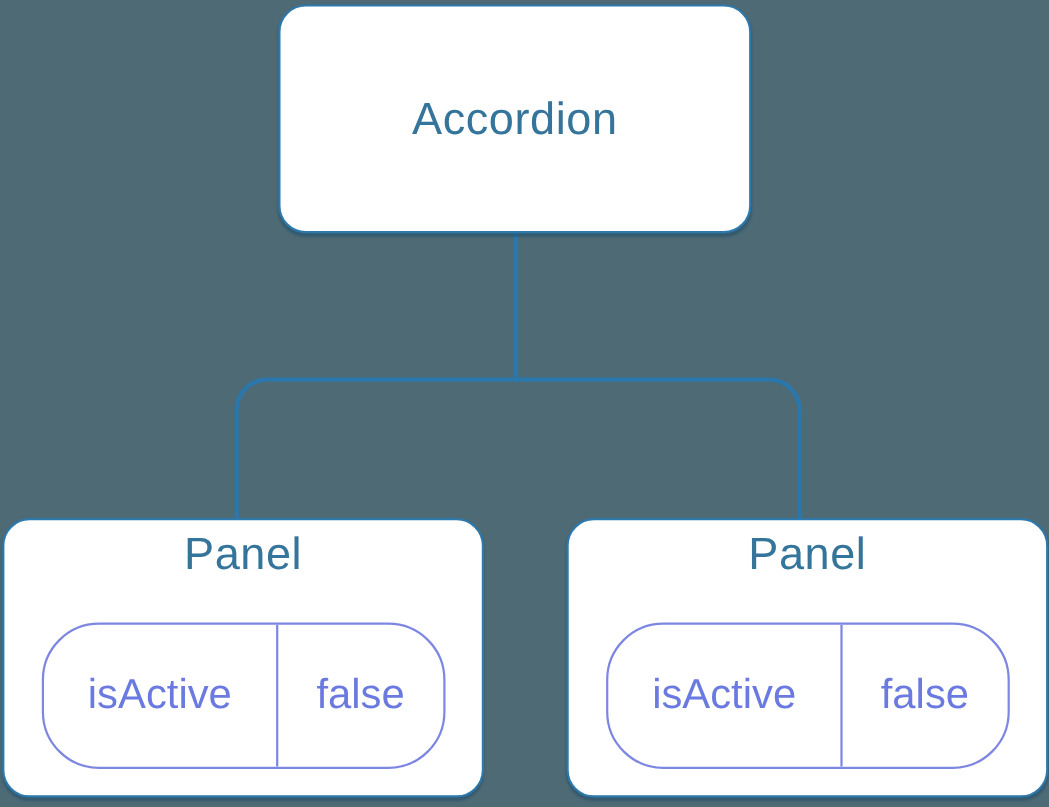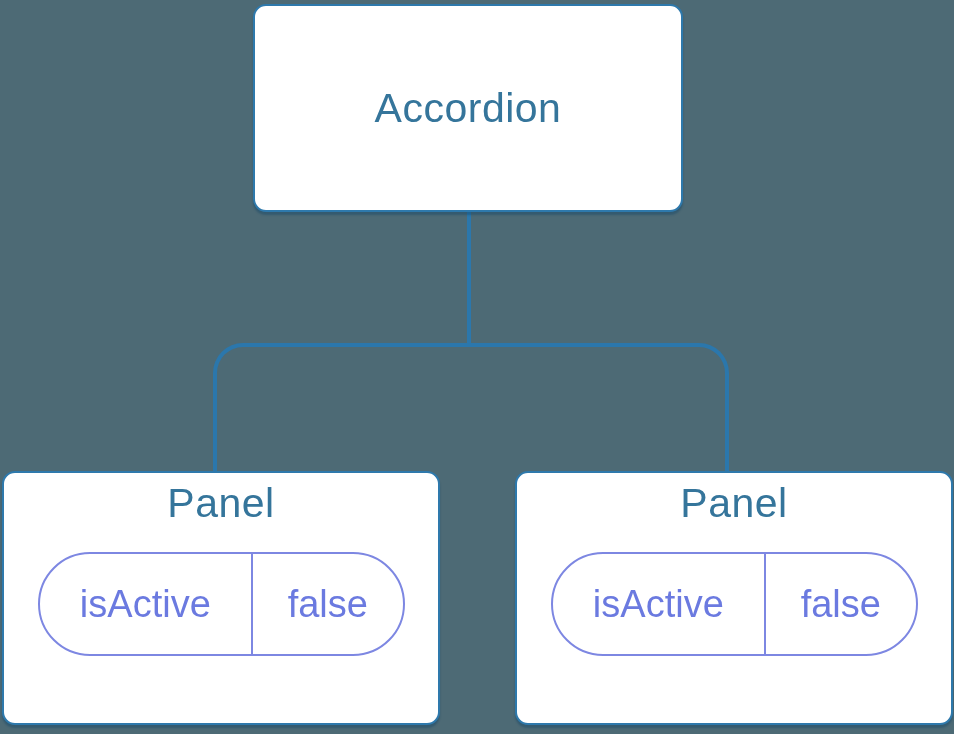--- a/index.html
+++ b/index.html
@@ -36,21 +36,21 @@
     border-right: 4px solid #2B77AC;
     border-radius: 30px 30px 0 0;
   }
 
   
   .node {
     position: absolute;
     box-sizing: border-box;
     background: #FFFFFF;
     border: 2px solid #2E79AC;
-    border-radius: 13px;
+    border-radius: 25px;
     box-shadow: 0 3px 2px rgba(23, 72, 105, 0.45);
   }
   .root-node {
     left: 253px;
     top: 4px;
     width: 430px;
     height: 208px;
     display: flex;
     align-items: center;
     justify-content: center;
@@ -76,22 +76,22 @@
     color: #35759B;
     font-size: 41px;
     font-weight: 500;
     letter-spacing: 0.5px;
   }
 
   
   .pill {
     box-sizing: border-box;
     width: 367px;
-    height: 104px;
-    margin: 19px auto 0 auto;
+    height: 133px;
+    margin: 33px auto 0 auto;
     border: 2px solid #7D87E2;
     border-radius: 52px;
     display: flex;
     align-items: stretch;
     overflow: hidden;
   }
   .pill-cell {
     display: flex;
     align-items: center;
     justify-content: center;

